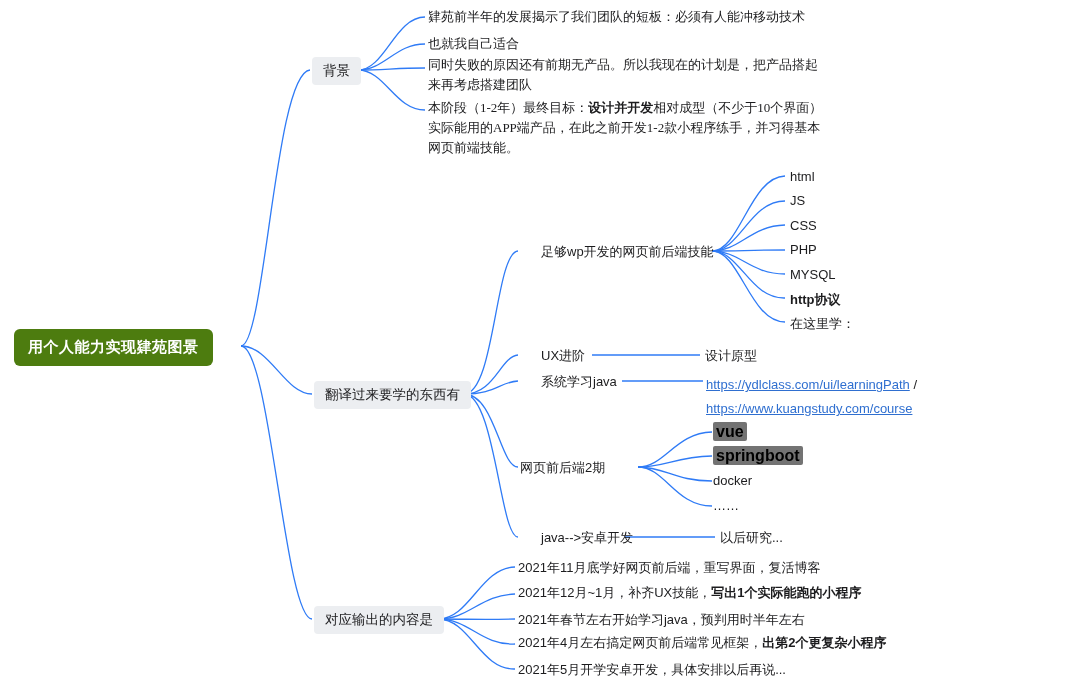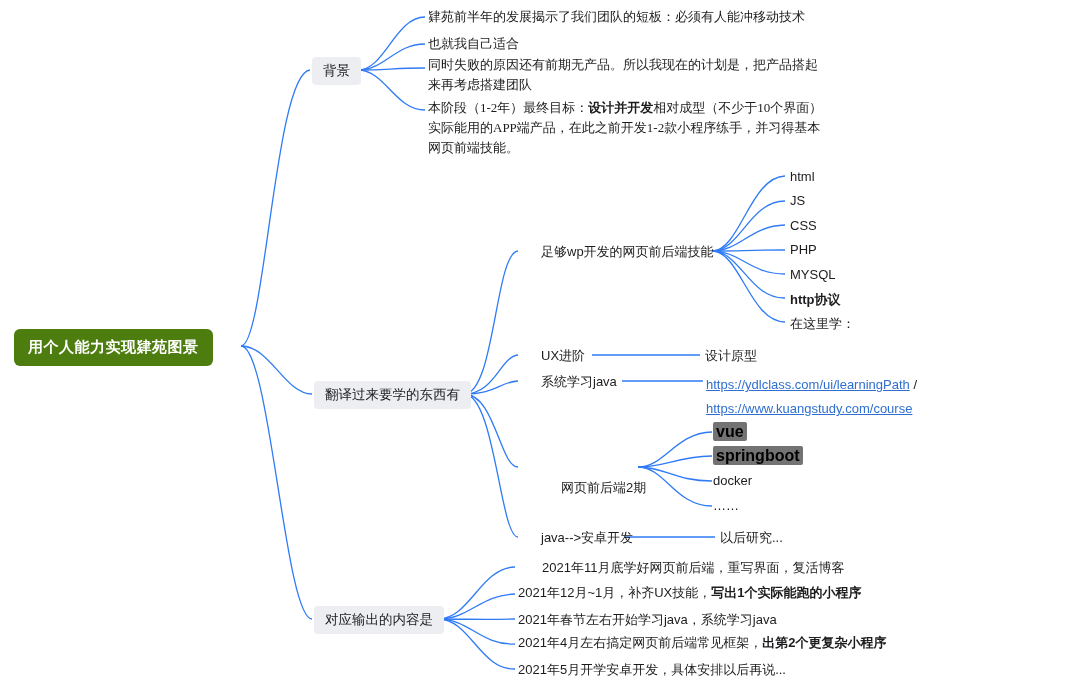--- a/index.html
+++ b/index.html
@@ -161,34 +161,34 @@
   <div class="node lvl3" style="left:790px; top:265px;">MYSQL</div>
   <div class="node lvl3 bold" style="left:790px; top:289px;">http协议</div>
   <div class="node lvl3" style="left:790px; top:313px;">在这里学：</div>
 
   <div class="node lvl2" style="left:541px; top:345px;">UX进阶</div>
   <div class="node lvl3" style="left:705px; top:345px;">设计原型</div>
 
   <div class="node lvl2" style="left:541px; top:371px;">系统学习java</div>
   <div class="node wrapbox" style="left:706px; top:372px; width:370px; line-height:1.5;"><span class="link">https://ydlclass.com/ui/learningPath</span><span style="font-size:13px;color:#1c1c1e;"> / </span><span class="link">https://www.kuangstudy.com/course</span></div>
 
-  <div class="node lvl2" style="left:561px; top:457px;margin-top:20px;">网页前后端2期</div>
+  <div class="node lvl2" style="left:520px; top:457px;">网页前后端2期</div>
   <div class="node" style="left:713px; top:423px;"><span class="hl">vue</span></div>
   <div class="node" style="left:713px; top:447px;"><span class="hl">springboot</span></div>
   <div class="node lvl3" style="left:713px; top:471px;">docker</div>
   <div class="node lvl3" style="left:713px; top:496px;">……</div>
 
   <div class="node lvl2" style="left:541px; top:527px;">java--&gt;安卓开发</div>
   <div class="node lvl3" style="left:720px; top:527px;">以后研究...</div>
 
   <div class="node lvl1" style="left:314px; top:606px;">对应输出的内容是</div>
 
-  <div class="node lvl2" style="left:542px; top:557px;">2021年11月底学好网页前后端，重写界面，复活博客</div>
+  <div class="node lvl2" style="left:518px; top:557px;">2021年11月底学好网页前后端，重写界面，复活博客</div>
 
   <div class="node" style="left:518px; top:584px; font-size:13px; color:#1c1c1e;">2021年12月~1月，补齐UX技能，<span class="bold">写出1个实际能跑的小程序</span></div>
 
-  <div class="node lvl2" style="left:518px; top:609px;">2021年春节左右开始学习java，系统学习java</div>
+  <div class="node lvl2" style="left:518px; top:609px;">2021年春节左右开始学习java，预判用时半年左右</div>
 
   <div class="node" style="left:518px; top:634px; font-size:13px; color:#1c1c1e;">2021年4月左右搞定网页前后端常见框架，<span class="bold">出第2个更复杂小程序</span></div>
 
   <div class="node lvl2" style="left:518px; top:659px;">2021年5月开学安卓开发，具体安排以后再说...</div>
 
 </div>
 
 </body></html>

